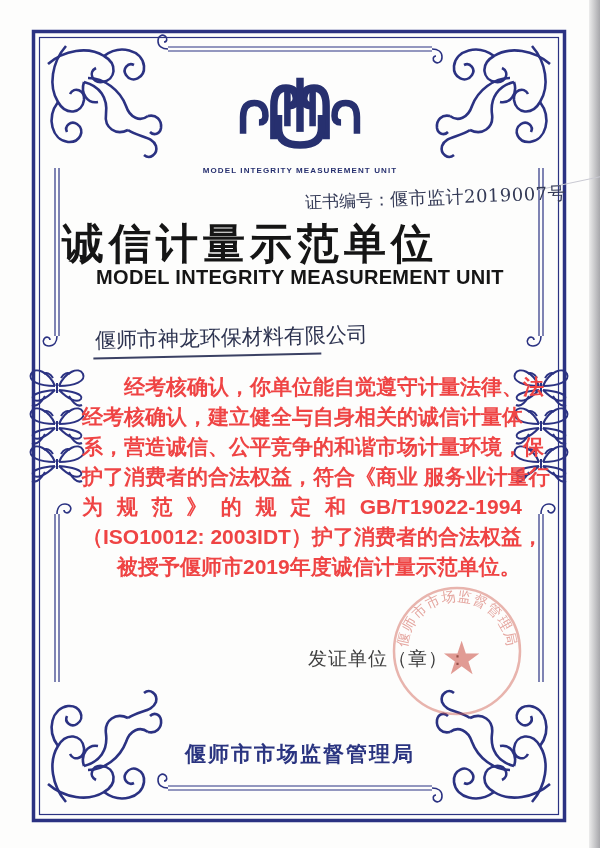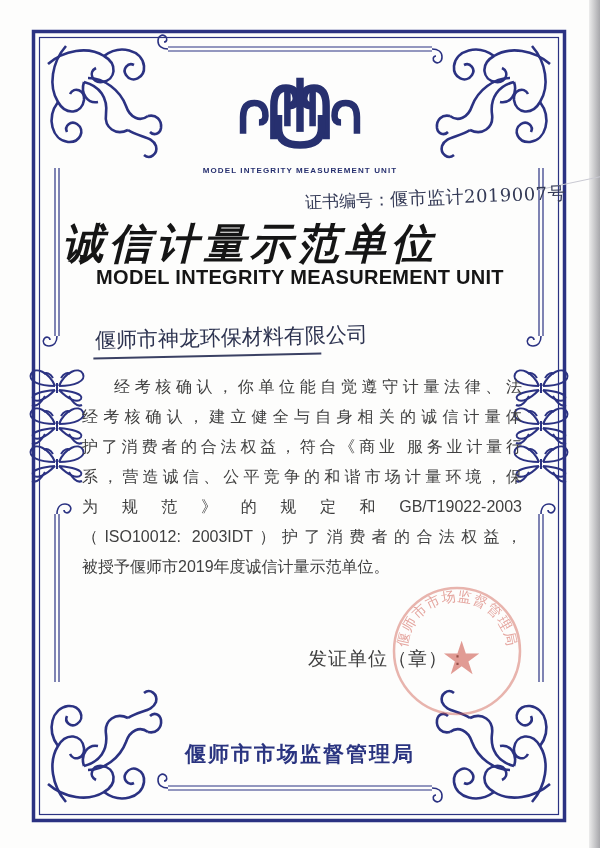--- a/index.html
+++ b/index.html
@@ -19,35 +19,35 @@
   .logo-caption{margin-top:4px;font-size:8px;font-weight:bold;color:#27306f;
     letter-spacing:1.1px;white-space:nowrap;}
 
   
   .cert-no{left:305px;top:186px;width:240px;font-size:17px;color:#343a56;
     transform:rotate(-2deg);font-family:"DejaVu Serif",serif;white-space:nowrap;}
   .cert-no .val{font-size:18px;letter-spacing:.5px;}
 
   
   .title-cn{left:0;top:216px;width:500px;text-align:center;font-family:"Liberation Serif",serif;
-    font-weight:900;font-size:42px;color:#151515;letter-spacing:5px;font-style:italic;}
+    font-weight:900;font-size:42px;color:#151515;letter-spacing:5px;}
   .title-en{left:0;top:266px;width:600px;text-align:center;font-weight:800;font-size:20px;
     color:#151515;letter-spacing:.3px;white-space:nowrap;}
 
   
   .company{left:93px;top:324px;width:222px;font-size:21px;color:#2d3350;
     font-family:"DejaVu Serif",serif;transform:rotate(-1.3deg);
     border-bottom:2px solid #3a4063;padding:0 4px 3px 2px;white-space:nowrap;}
 
   
-  .body-text{left:82px;top:372px;width:440px;font-size:16px;color:#404040;}
+  .body-text{left:82px;top:372px;width:440px;font-size:21px;color:#ef4444;font-weight:bold;}
   .body-text .ln{height:30px;line-height:30px;text-align:justify;text-align-last:justify;
     white-space:nowrap;overflow:visible;}
   .body-text .ln.first{text-indent:2em;}
-  .body-text .ln.last{text-align-last:left;}
+  .body-text .ln.last{text-align-last:left;margin-left:35px;}
 
   
   .issuer{left:308px;top:646px;font-size:19px;color:#3f3f3f;letter-spacing:1px;white-space:nowrap;}
 
   .seal{left:378px;top:572px;}
 
   .authority{left:0;top:740px;width:600px;text-align:center;font-size:21px;font-weight:bold;
     color:#2a3480;letter-spacing:2px;}
 </style>
 </head>
@@ -150,23 +150,23 @@
   </div>
 
   <div class="abs title-cn">诚信计量示范单位</div>
   <div class="abs title-en">MODEL INTEGRITY MEASUREMENT UNIT</div>
 
   <div class="abs company">偃师市神龙环保材料有限公司</div>
 
   <div class="abs body-text">
     <div class="ln first">经考核确认，你单位能自觉遵守计量法律、法</div>
     <div class="ln">经考核确认，建立健全与自身相关的诚信计量体</div>
+    <div class="ln">系，营造诚信、公平竞争的和谐市场计量环境，保</div>
     <div class="ln">护了消费者的合法权益，符合《商业 服务业计量行</div>
-    <div class="ln">系，营造诚信、公平竞争的和谐市场计量环境，保</div>
-    <div class="ln">为规范》的规定和GB/T19022-2003</div>
+    <div class="ln">为规范》的规定和GB/T19022-1994</div>
     <div class="ln">（ISO10012: 2003IDT）护了消费者的合法权益，</div>
     <div class="ln last">被授予偃师市2019年度诚信计量示范单位。</div>
   </div>
 
   <div class="abs issuer">发证单位（章）：</div>
 
   <svg class="abs seal" width="158" height="158" viewBox="0 0 158 158">
     <circle cx="79" cy="79" r="63" fill="none" stroke="#cf5a4e" stroke-opacity="0.45" stroke-width="2.5"></circle>
     <path id="sealArc" d="M 29,79 A 50,50 0 0 1 129,79" fill="none"></path>
     <text font-size="14" fill="#cf5a4e" fill-opacity="0.55" letter-spacing="1">

